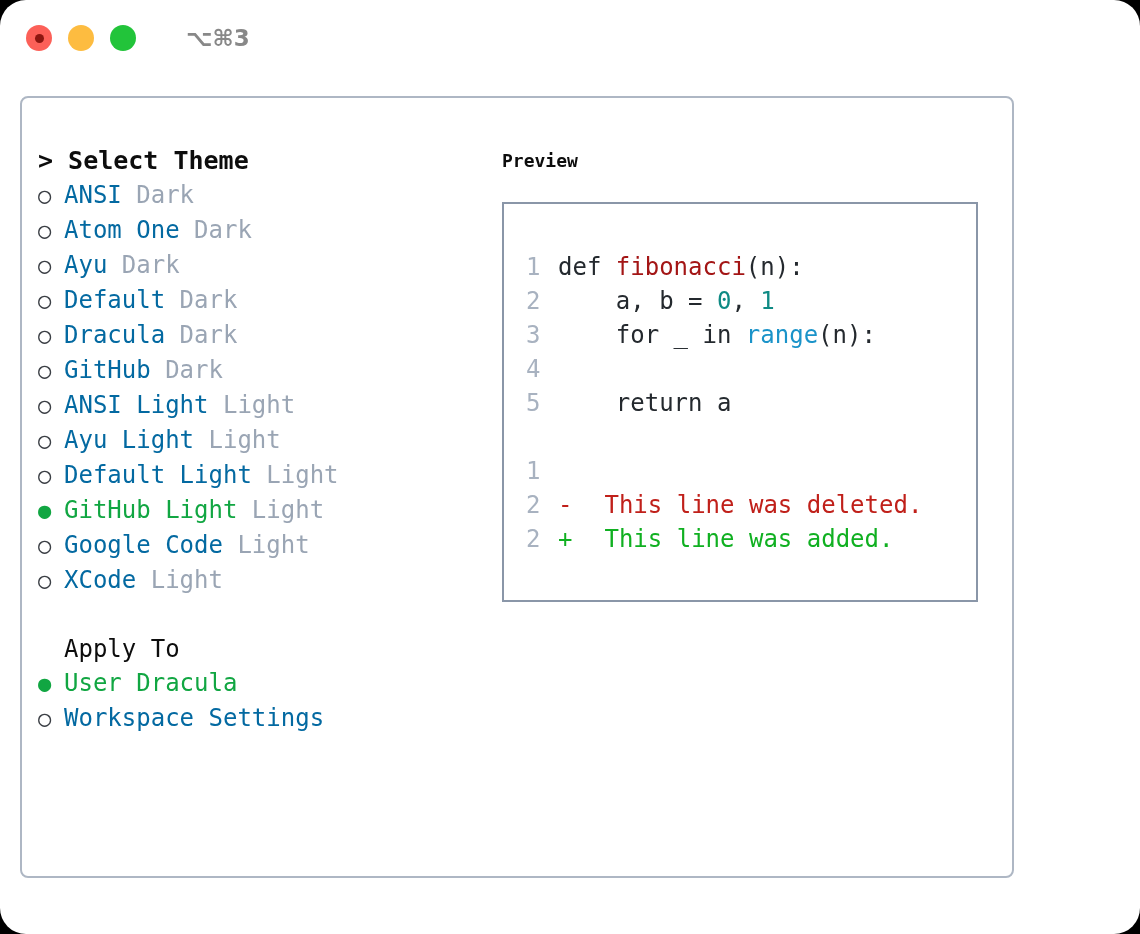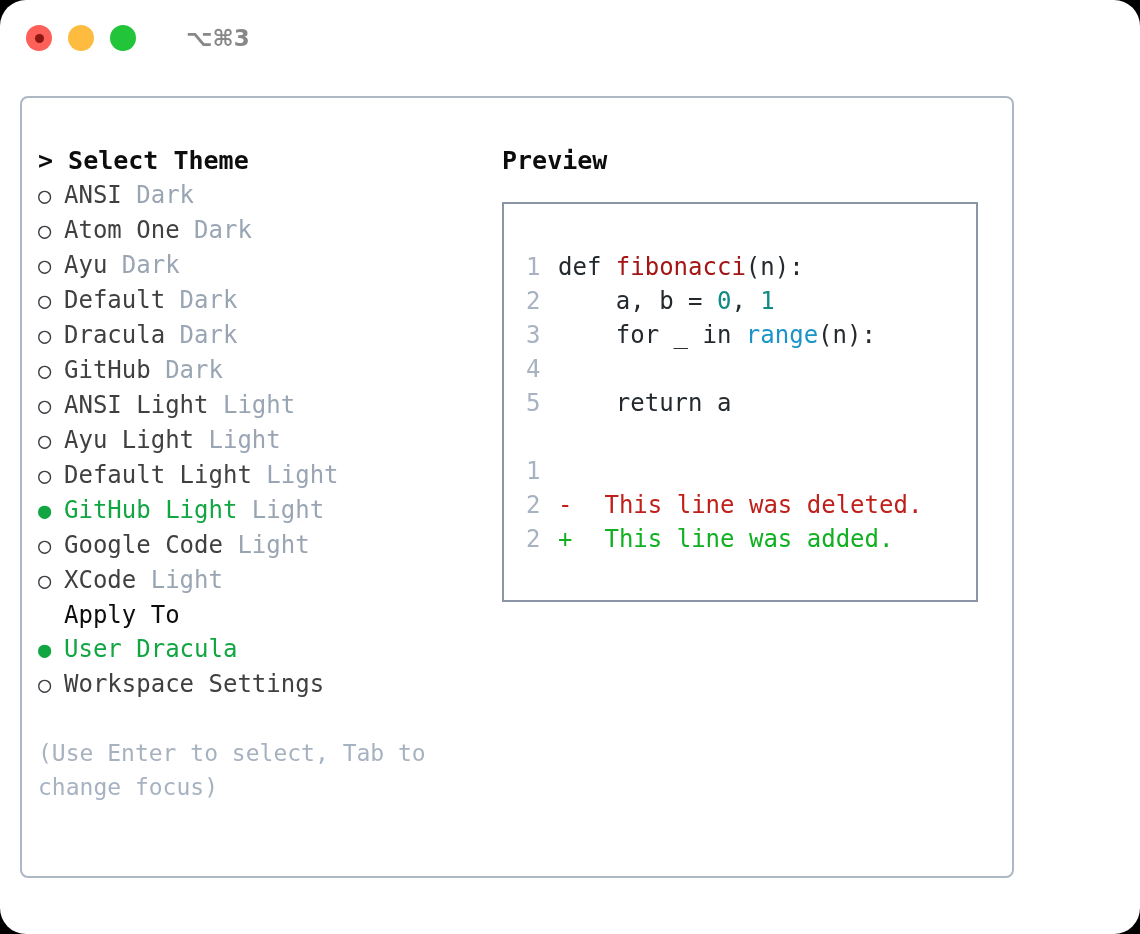--- a/index.html
+++ b/index.html
@@ -110,25 +110,26 @@
     font-size: 24px;
     white-space: pre;
   }
   .marker {
     width: 26px;
     flex: 0 0 26px;
     font-size: 22px;
     color: #3b3f45;
   }
   .marker.on { color: #11a642; }
-  .opt-label { color: #404040; }
+  .opt-label { color: #0369a1; }
   .opt-row.selected .opt-label { color: #11a642; }
   .opt-suffix { color: #9aa5b4; }
 
   .apply-header {
+    margin-top: 34px;
     padding-left: 26px;
     font-size: 24px;
     color: #0d0d0d;
     line-height: 34px;
     white-space: pre;
   }
 
   .hint {
     margin-top: 34px;
     font-size: 23px;
@@ -138,21 +139,21 @@
   }
 
   
   .right-col {
     position: absolute;
     left: 480px;
     top: 46px;
     width: 490px;
   }
   .preview-title {
-    font-size: 25px;
+    font-size: 18px;
     font-weight: bold;
     color: #0d0d0d;
     line-height: 34px;
     white-space: pre;
   }
   .preview-box {
     margin-top: 24px;
     width: 476px;
     height: 400px;
     box-sizing: border-box;
@@ -228,21 +229,20 @@
             <div class="opt-row"><span class="marker">○</span><span class="opt-label">XCode</span><span> </span><span class="opt-suffix">Light</span></div>
           </div>
 
         <div class="apply-header">Apply To</div>
 
         <div id="apply-list">
             <div class="opt-row selected"><span class="marker on">●</span><span class="opt-label">User Dracula</span></div>
             <div class="opt-row"><span class="marker">○</span><span class="opt-label">Workspace Settings</span></div>
           </div>
 
-        <div class="hint">(Use Enter to select, Tab to change focus)</div>
       </div>
 
       <div class="right-col">
         <div class="preview-title">Preview</div>
 
         <div class="preview-box">
           <div id="code-sample">
               <div class="code-line"><span class="lineno">1</span><span class="code-text">def </span><span class="tok-fn">fibonacci</span><span class="code-text">(n):</span></div>
               <div class="code-line"><span class="lineno">2</span><span class="code-text">    a, b = </span><span class="tok-num">0</span><span class="code-text">, </span><span class="tok-num">1</span></div>
               <div class="code-line"><span class="lineno">3</span><span class="code-text">    for _ in </span><span class="tok-fn2">range</span><span class="code-text">(n):</span></div>

